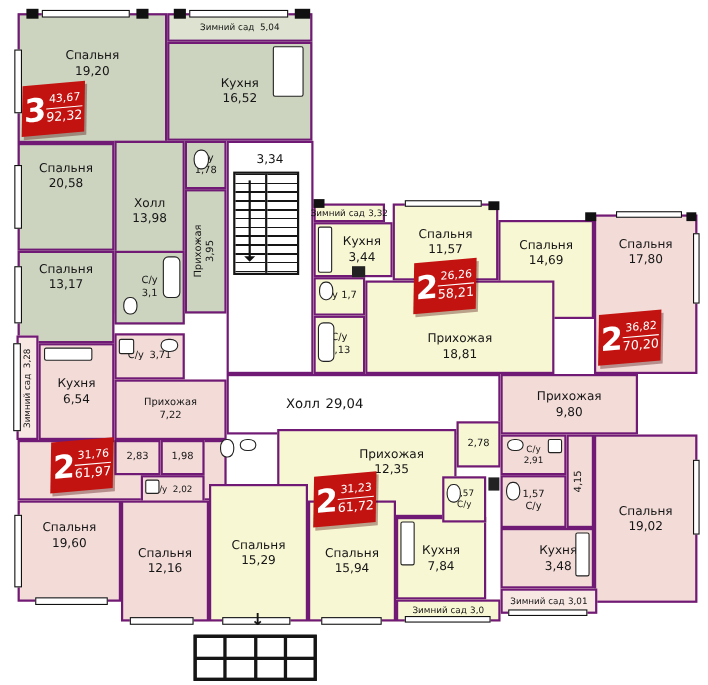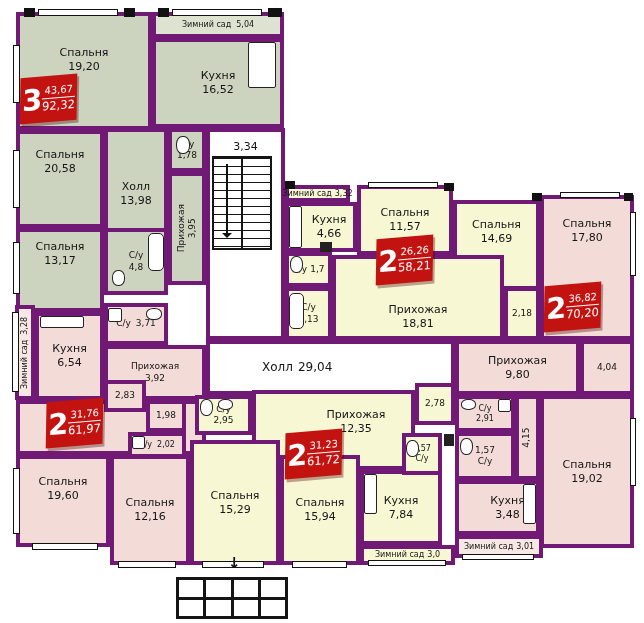--- a/index.html
+++ b/index.html
@@ -1,19 +1,19 @@
 <!DOCTYPE html>
 <html><head>
 <meta charset="utf-8">
 <style>
   *{margin:0;padding:0;box-sizing:border-box}
   html,body{background:#fff}
   body{font-family:"DejaVu Sans",sans-serif;color:#151515}
   .plan{position:relative;width:644px;height:623px;background:#fff;overflow:hidden}
-  .room{position:absolute;border:4px solid #701a75;display:flex;align-items:center;justify-content:center;text-align:center}
+  .room{position:absolute;border:2px solid #701a75;display:flex;align-items:center;justify-content:center;text-align:center}
   .green{background:#ccd3bf}
   .green-lt{background:#dde3d0}
   .yellow{background:#f8f7d4}
   .pink{background:#f3dcd8}
   .pink-lt{background:#f7e8e4}
   .white{background:#fff}
   .lbl{display:flex;flex-direction:column;line-height:1.25;font-size:11px;align-items:center}
   .lbl.row{flex-direction:row;gap:5px;white-space:nowrap}
   .sm{font-size:9px}
   .xs{font-size:8px}
@@ -83,21 +83,21 @@
   </div>
   <div class="room green" style="left:16px;top:228px;width:88px;height:84px;align-items:flex-start;padding-top:8px">
     <div class="lbl">
         <span>Спальня</span>
         <span>13,17</span>
       </div>
   </div>
   <div class="room green" style="left:104px;top:228px;width:64px;height:67px">
     <div class="lbl sm">
         <span>С/у</span>
-        <span>4,8</span>
+        <span>3,1</span>
       </div>
   </div>
   <div class="room green" style="left:168px;top:172px;width:38px;height:113px">
     <div class="lbl vert sm" style="flex-direction:column">
         <span>Прихожая</span>
         <span>3,95</span>
       </div>
   </div>
 
   <div class="room white" style="left:206px;top:128px;width:79px;height:212px;align-items:flex-start;padding-top:8px">
@@ -133,24 +133,24 @@
   </div>
   <div class="room pink" style="left:104px;top:303px;width:64px;height:42px">
     <div class="lbl row sm">
         <span>С/у</span>
         <span>3,71</span>
       </div>
   </div>
   <div class="room pink" style="left:104px;top:345px;width:102px;height:55px">
     <div class="lbl sm">
         <span>Прихожая</span>
-        <span>3,92</span>
-      </div>
-  </div>
-  <div class="room pink" style="left:104px;top:380px;width:42px;height:32px">
+        <span>7,22</span>
+      </div>
+  </div>
+  <div class="room pink" style="left:104px;top:400px;width:42px;height:32px">
     <div class="lbl sm">
         <span>2,83</span>
       </div>
   </div>
   <div class="room pink" style="left:146px;top:400px;width:40px;height:32px">
     <div class="lbl sm">
         <span>1,98</span>
       </div>
   </div>
   <div class="room pink" style="left:128px;top:432px;width:58px;height:26px">
@@ -174,21 +174,21 @@
 
   <div class="room yellow" style="left:285px;top:185px;width:65px;height:17px">
     <div class="lbl row xs" style="gap:3px">
         <span>Зимний сад</span>
         <span>3,32</span>
       </div>
   </div>
   <div class="room yellow" style="left:285px;top:202px;width:72px;height:50px;padding-left:16px">
     <div class="lbl">
         <span>Кухня</span>
-        <span>4,66</span>
+        <span>3,44</span>
       </div>
   </div>
   <div class="room yellow" style="left:357px;top:185px;width:96px;height:70px">
     <div class="lbl">
         <span>Спальня</span>
         <span>11,57</span>
       </div>
   </div>
   <div class="room yellow" style="left:453px;top:200px;width:87px;height:90px;align-items:flex-start;padding-top:14px">
     <div class="lbl">
@@ -207,41 +207,31 @@
         <span>С/у</span>
         <span>1,7</span>
       </div>
   </div>
   <div class="room yellow" style="left:285px;top:287px;width:47px;height:53px">
     <div class="lbl sm">
         <span>С/у</span>
         <span>3,13</span>
       </div>
   </div>
-  <div class="room yellow" style="left:504px;top:287px;width:36px;height:53px">
-    <div class="lbl sm">
-        <span>2,18</span>
-      </div>
-  </div>
 
   <div class="room pink" style="left:540px;top:195px;width:94px;height:145px;align-items:flex-start;padding-top:18px">
     <div class="lbl">
         <span>Спальня</span>
         <span>17,80</span>
       </div>
   </div>
   <div class="room pink" style="left:455px;top:340px;width:125px;height:55px">
     <div class="lbl">
         <span>Прихожая</span>
         <span>9,80</span>
-      </div>
-  </div>
-  <div class="room pink" style="left:580px;top:340px;width:54px;height:55px">
-    <div class="lbl sm">
-        <span>4,04</span>
       </div>
   </div>
   <div class="room pink" style="left:515px;top:395px;width:25px;height:85px">
     <div class="lbl vert sm">
         <span>4,15</span>
       </div>
   </div>
   <div class="room pink" style="left:540px;top:395px;width:94px;height:153px">
     <div class="lbl">
         <span>Спальня</span>
@@ -270,26 +260,20 @@
     <div class="lbl row xs" style="gap:3px">
         <span>Зимний сад</span>
         <span>3,01</span>
       </div>
   </div>
 
   <div class="room yellow" style="left:252px;top:390px;width:163px;height:80px;align-items:flex-start;padding-top:14px;padding-left:45px">
     <div class="lbl">
         <span>Прихожая</span>
         <span>12,35</span>
-      </div>
-  </div>
-  <div class="room yellow" style="left:195px;top:395px;width:57px;height:40px">
-    <div class="lbl sm">
-        <span>С/у</span>
-        <span>2,95</span>
       </div>
   </div>
   <div class="room yellow" style="left:415px;top:383px;width:40px;height:42px">
     <div class="lbl sm">
         <span>2,78</span>
       </div>
   </div>
   <div class="room yellow" style="left:190px;top:440px;width:90px;height:125px">
     <div class="lbl">
         <span>Спальня</span>

